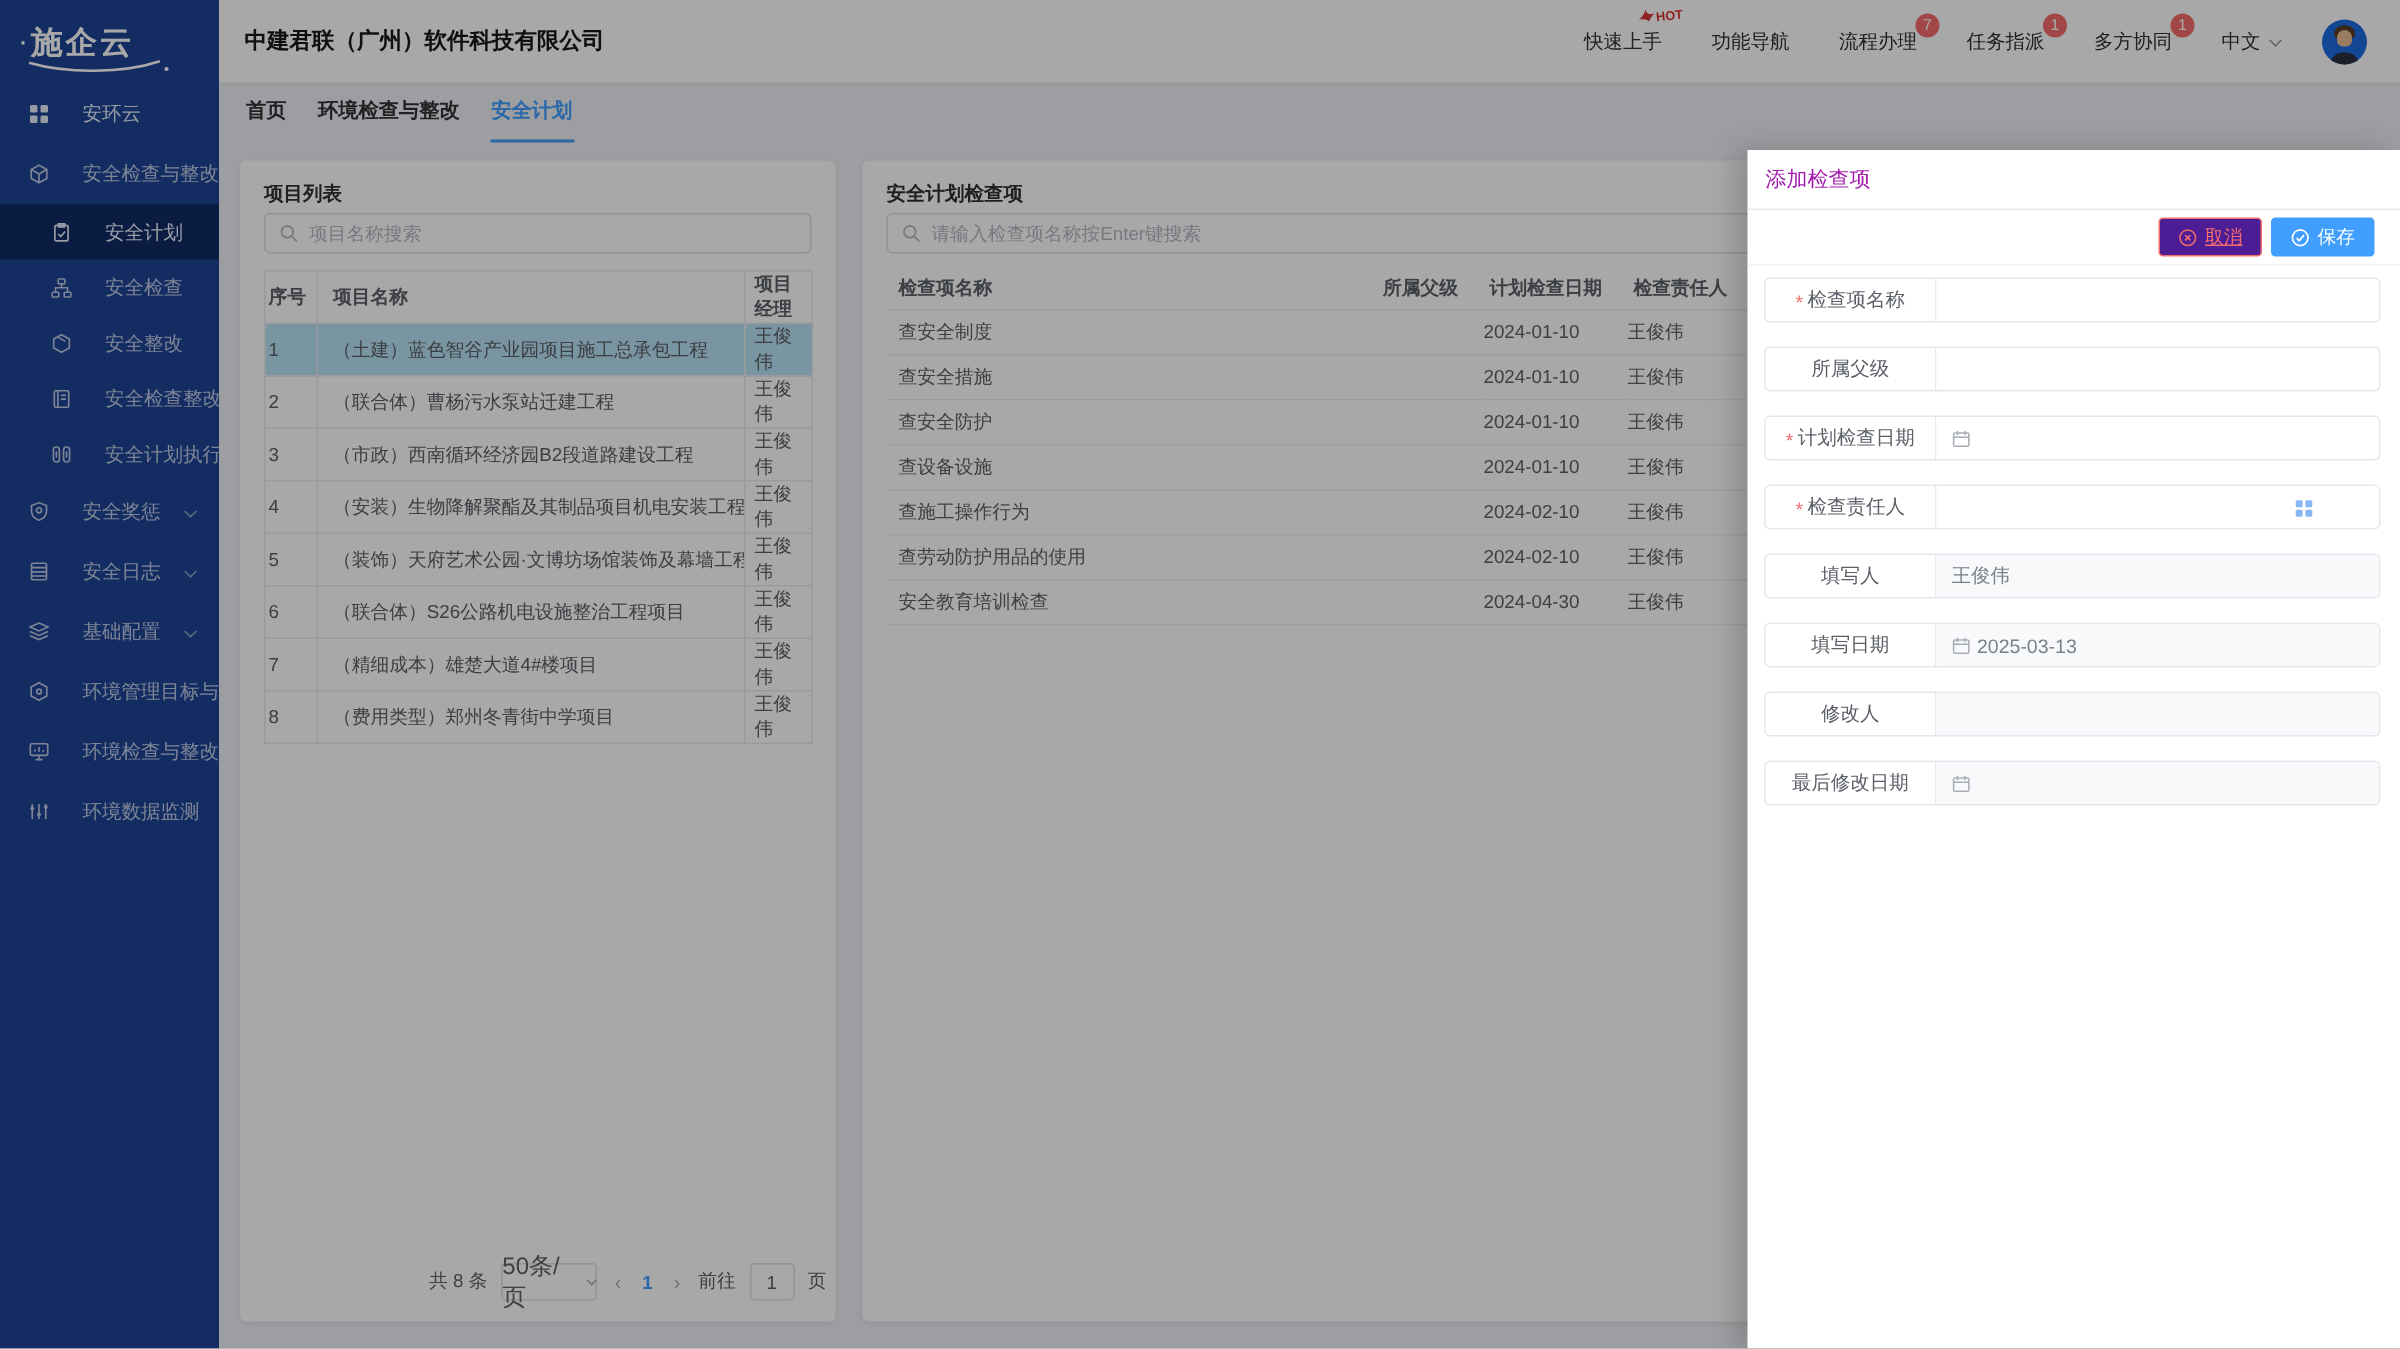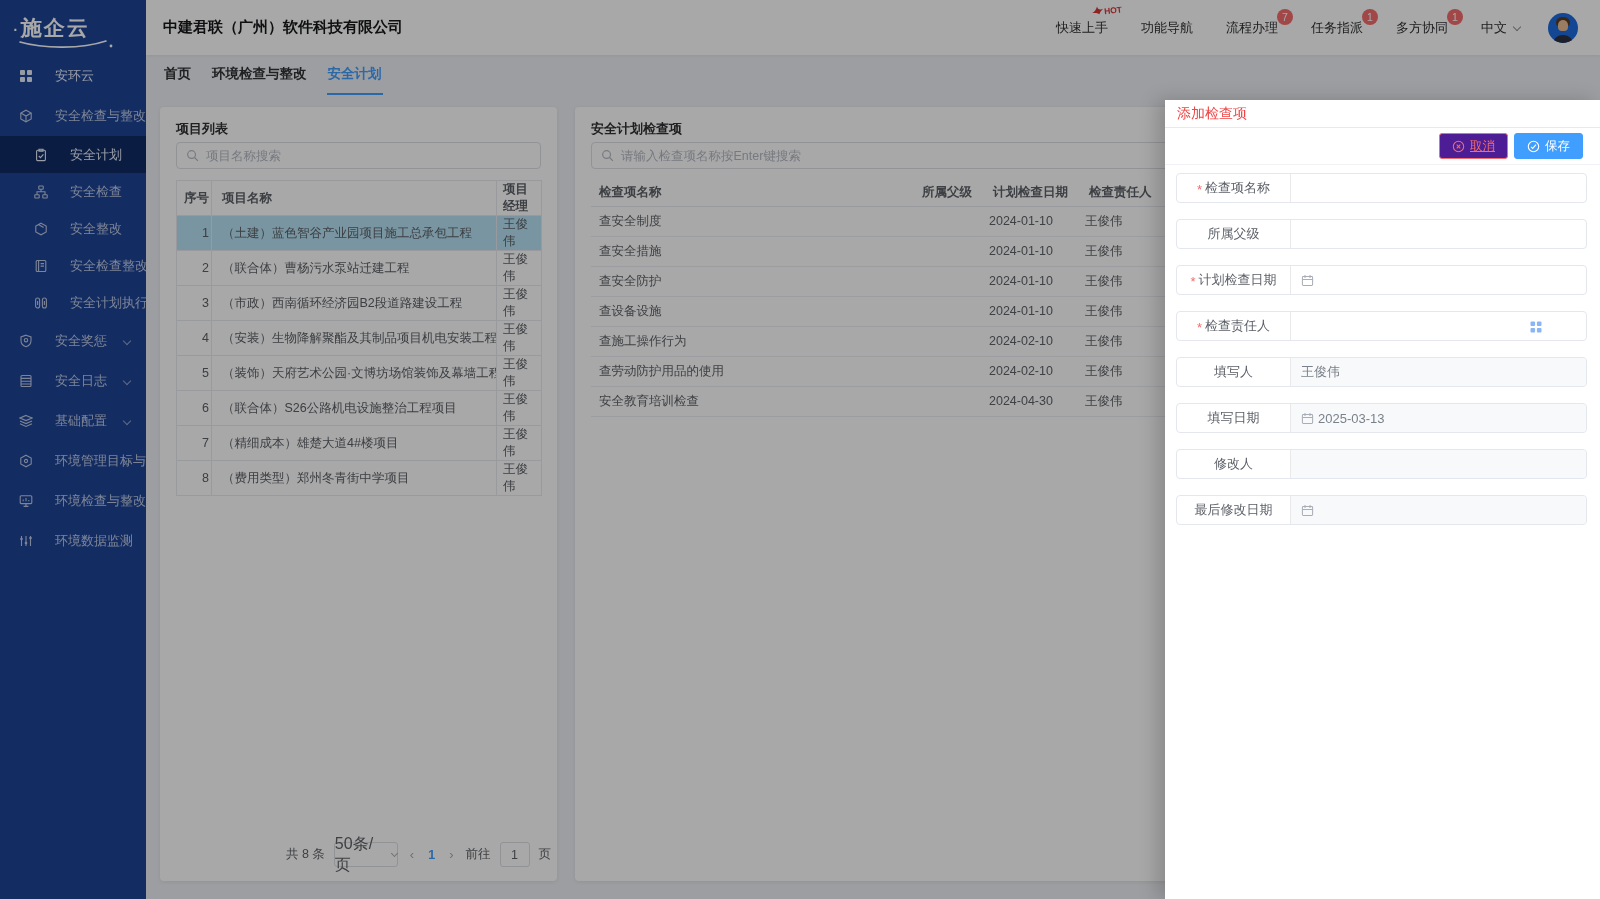--- a/index.html
+++ b/index.html
@@ -55,21 +55,21 @@
   .search-box { position:absolute; top:35px; left:16px; right:16px; height:27px; border:1px solid #dcdfe6;
                 border-radius:4px; display:flex; align-items:center; gap:7px; padding:0 9px; background:#fff; }
   .search-box input { border:none; outline:none; flex:1; font-size:12.5px; color:#606266; background:transparent; }
   .search-box input::placeholder { color:#b4b9c2; }
 
   table.grid { position:absolute; top:73px; left:16px; border-collapse:collapse; table-layout:fixed; font-size:12.5px; }
   .project table.grid { width:365px; border:1px solid #e7eaef; }
   .project th, .project td { border:1px solid #e7eaef; }
   table.grid th { height:26px; font-weight:bold; color:#5c6066; text-align:left; padding:0 6px; background:#fff; }
   .project td { height:30px; color:#5c6066; padding:0 6px; }
-  .project td.c-idx, .project th.c-idx { text-align:right; padding:0 2px; }
+  .project td.c-idx, .project th.c-idx { text-align:left; padding:0 2px; }
   .project td.c-name { padding-left:10px; white-space:nowrap; overflow:hidden; }
   tr.selected td { background:#b7e3f5; }
   .check table.grid { width:978px; }
   .check th { border-bottom:1px solid #e7eaef; color:#5c6066; padding:0 2px; }
   .check th.c-name { padding-left:8px; }
   .check td { height:30px; border-bottom:1px solid #edeff3; color:#5f6368; padding:0 2px; white-space:nowrap; overflow:hidden; }
   .check td.c-name { padding-left:8px; }
 
   .pagination { position:absolute; bottom:14px; left:10px; right:6px; display:flex; justify-content:flex-end;
                 align-items:center; gap:9px; font-size:12.5px; color:#606266; }
@@ -80,21 +80,21 @@
   .pg-cur { color:var(--accent,#409eff); font-weight:bold; padding:0 2px; }
   .pg-goto { width:30px; height:25px; border:1px solid #dcdfe6; border-radius:3px; text-align:center;
              font-size:12.5px; color:#606266; outline:none; }
 
   
   .overlay { position:absolute; inset:0; background:rgba(0,0,0,0.34); z-index:50; }
 
   
   .drawer { position:absolute; left:1165px; top:100px; right:0; bottom:0; background:#fff; z-index:100;
             box-shadow:-8px 0 18px rgba(0,0,0,0.18); }
-  .drawer-title { height:28px; display:flex; align-items:center; padding-left:12px; font-size:14px; color:#ef4444;
+  .drawer-title { height:40px; display:flex; align-items:center; padding-left:12px; font-size:14px; color:#a21caf;
                   border-bottom:1px solid #e9e9eb; }
   .drawer-toolbar { height:37px; display:flex; align-items:center; justify-content:flex-end; gap:6px;
                     padding-right:17px; border-bottom:1px solid #f0f2f5; }
   .btn { height:26px; border-radius:3px; font-size:12.5px; display:inline-flex; align-items:center; gap:5px;
          padding:0 12px; cursor:pointer; font-family:inherit; }
   .btn-cancel { background:#4c1d95; border:1px solid var(--danger,#f56c6c); color:var(--danger,#f56c6c);text-decoration:underline; }
   .btn-save { background:var(--accent,#409eff); border:1px solid var(--accent,#409eff); color:#fff; font-weight:normal; }
   .drawer-form { padding:8px 13px 0 11px; }
   .f-row { display:flex; height:30px; border:1px solid #e4e7ed; border-radius:4px; margin-bottom:16px; background:#fff; }
   .f-label { width:114px; flex:none; display:flex; align-items:center; justify-content:center; gap:3px;

